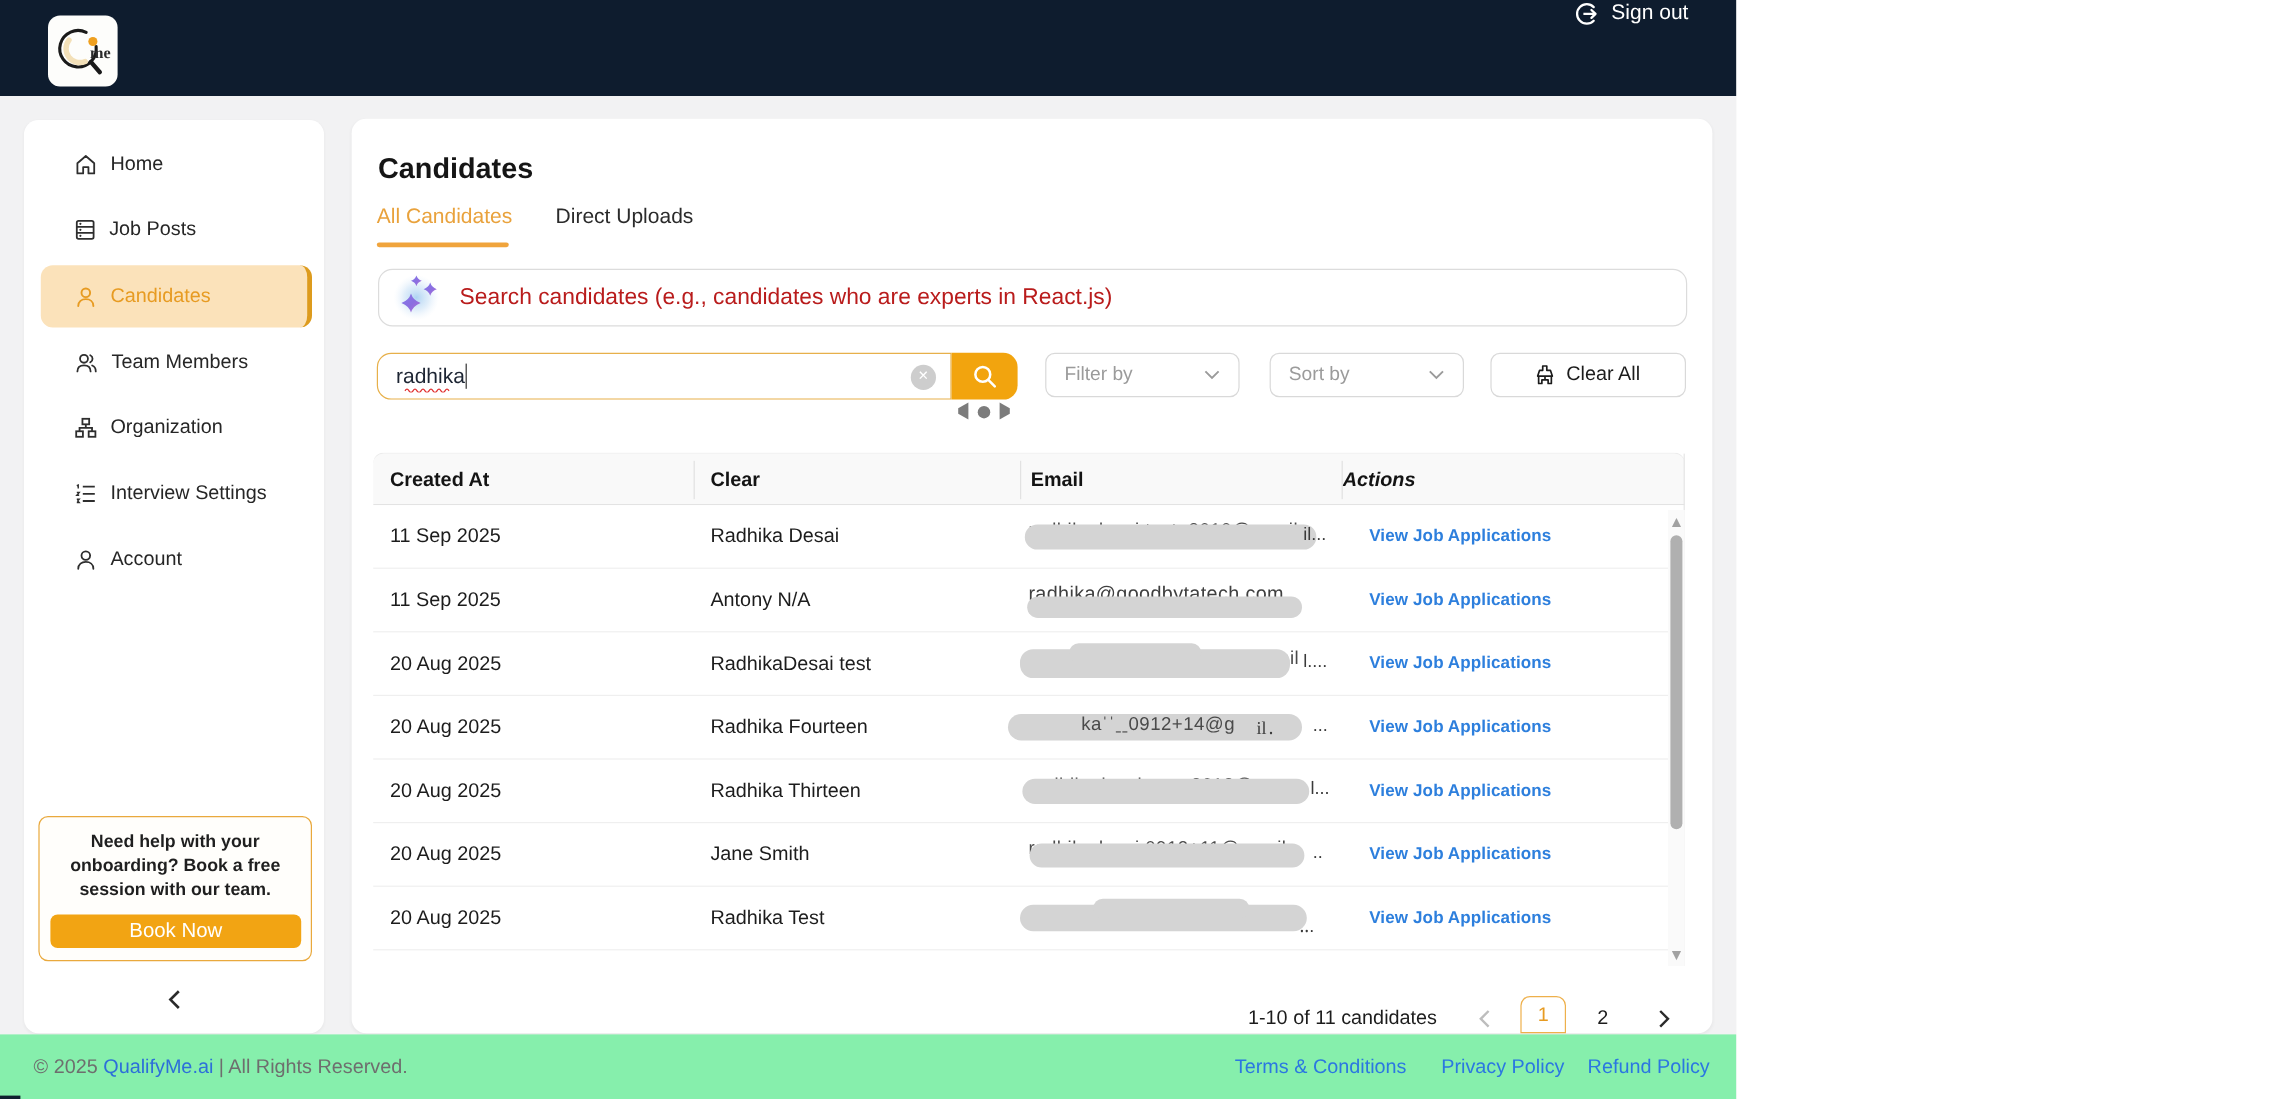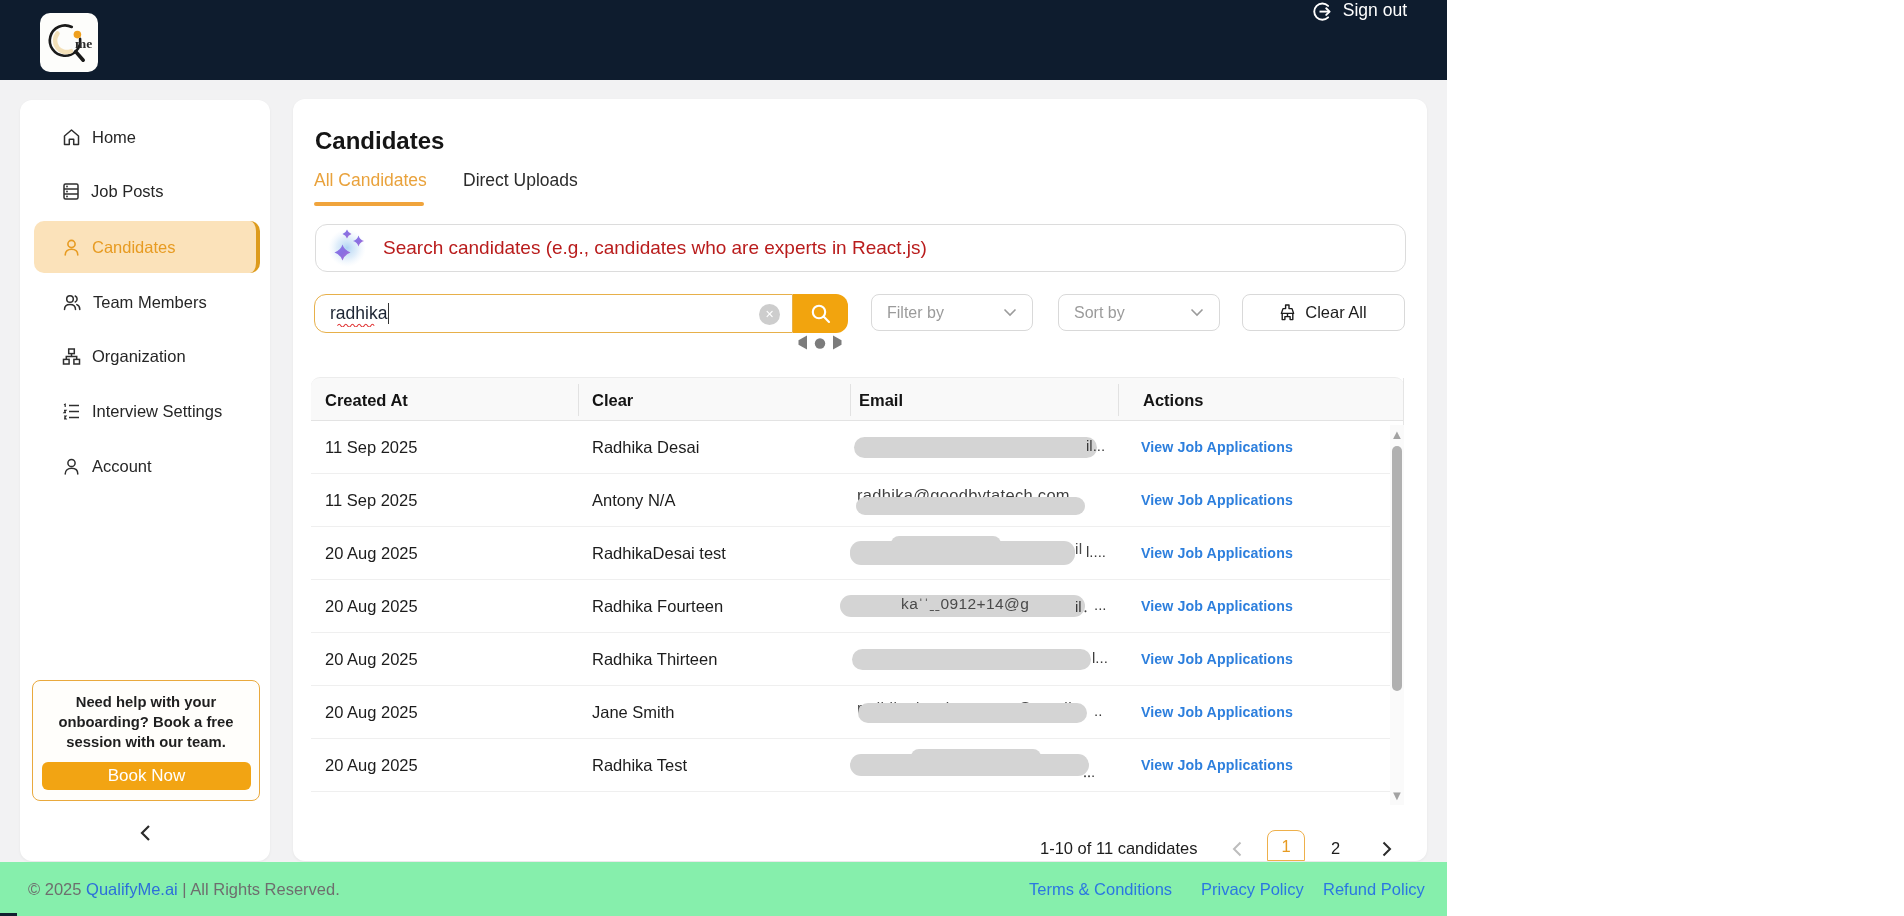--- a/index.html
+++ b/index.html
@@ -218,21 +218,21 @@
         <circle cx="22" cy="9.5" r="5.2" fill="#7c7c7c"></circle>
         <path d="M 35 1.5 L 35 15.5 L 43.5 10.8 L 43.5 6.2 Z" fill="#7c7c7c"></path>
       </svg>
     </div>
 
     <div id="tbl">
       <div id="thead">
         <span class="th" style="left:14px;">Created At</span>
         <span class="th" style="left:281px;">Clear</span>
         <span class="th" style="left:548px;">Email</span>
-        <span class="th" style="left:832px;">Actions</span>
+        <span class="th" style="left:808px;font-style:italic;">Actions</span>
         <span class="cdiv" style="left:267px;"></span>
         <span class="cdiv" style="left:539px;"></span>
         <span class="cdiv" style="left:807px;"></span>
       </div>
       <div id="tbody">
         <div class="row">
           <span class="c1">11 Sep 2025</span>
             <span class="c2">Radhika Desai</span>
           <span class="etxt" style="left:546px;">radhikadesai.test+2610@gmail</span>
           <span class="blob" style="left:543px; width:243px; top:16px; height:21px;"></span>
@@ -253,21 +253,21 @@
           <span class="blob" style="left:539px; width:225px; top:14px; height:24px;"></span>
           <span class="blob" style="left:580px; width:110px; top:9px; height:16px;"></span>
           <span class="frag" style="left:775px;">l....</span>
           <span class="vja">View Job Applications</span>
         </div>
         <div class="row">
           <span class="c1">20 Aug 2025</span>
             <span class="c2">Radhika Fourteen</span>
           <span class="blob" style="left:529px; width:245px; top:15px; height:22px;"></span>
           <span class="etxt3" style="left:590px;">kaˈˈˍˍ0912+14@g</span>
-          <span class="frag" style="left:764px;">il․</span>
+          <span class="frag" style="left:736px;font-family:Liberation Serif, serif;">il․</span>
           <span class="frag" style="left:783px;">...</span>
           <span class="vja">View Job Applications</span>
         </div>
         <div class="row">
           <span class="c1">20 Aug 2025</span>
             <span class="c2">Radhika Thirteen</span>
           <span class="etxt" style="left:548px;">radhikadesai.test+2613@gm</span>
           <span class="blob" style="left:541px; width:239px; top:16px; height:21px;"></span>
           <span class="frag" style="left:781px;">l...</span>
           <span class="vja">View Job Applications</span>

